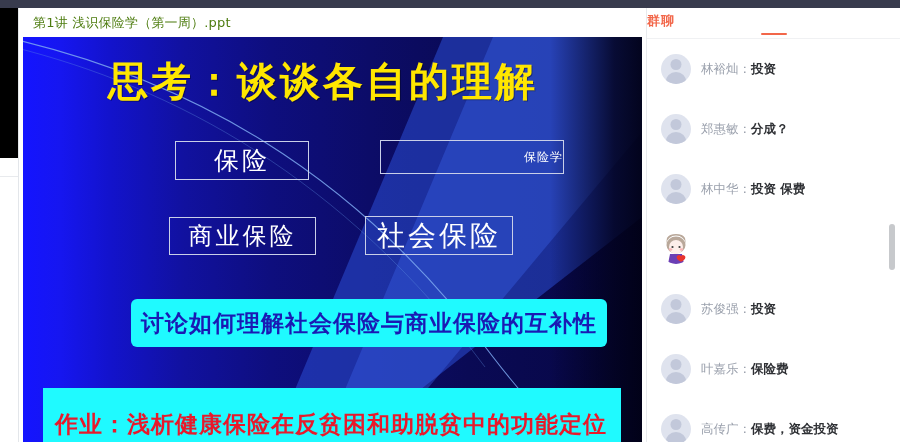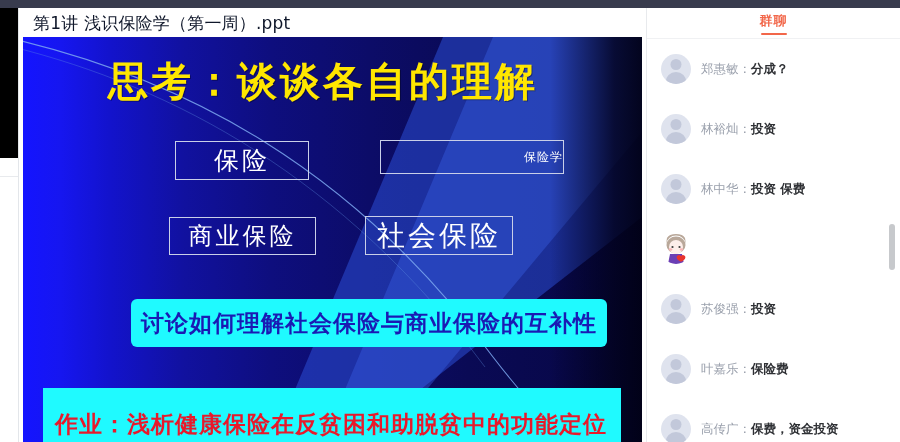--- a/index.html
+++ b/index.html
@@ -31,21 +31,21 @@
   }
 
   
   .viewer{
     position:absolute;left:18px;top:8px;width:627px;height:434px;
     background:#ffffff;
     border-left:1px solid #e3e6ea;
   }
   .doc-title{
     position:absolute;left:14px;top:6px;
-    font-size:17px;line-height:18px;color:#0f172a;
+    font-size:13px;line-height:18px;color:#4d7c0f;
     white-space:nowrap;letter-spacing:.2px;
   }
 
   
   .slide{
     position:absolute;left:4px;top:29px;width:619px;height:437px;
     overflow:hidden;
     background:
       linear-gradient(90deg,
         #1414ff 0%,
@@ -123,21 +123,21 @@
     position:absolute;left:646px;top:8px;width:254px;height:434px;
     background:#ffffff;border-left:1px solid #e8eaed;
     box-sizing:border-box;
   }
   .chat-tabs{
     position:relative;height:30px;
     border-bottom:1px solid #f0f1f3;
   }
   .chat-tab{
     position:absolute;left:0;right:0;top:4px;
-    text-align:center;font-size:13px;font-weight:700;color:#f2674a;
+    font-size:13px;font-weight:700;color:#f2674a;
     letter-spacing:1px;
   }
   .chat-tab-underline{
     position:absolute;left:50%;transform:translateX(-50%);
     bottom:3px;width:26px;height:2px;background:#f2674a;border-radius:1px;
   }
   .msg-list{position:absolute;left:0;top:31px;right:0;bottom:0;overflow:hidden;}
   .msg{
     position:relative;display:flex;align-items:center;
     height:60px;padding:0 18px 0 14px;box-sizing:border-box;
@@ -234,28 +234,28 @@
       </div>
       <div class="chat-tab-underline"></div>
     </div>
 
     <div class="msg-list" id="msg-list">
         <div class="msg">
           <div class="avatar">
             <span class="head"></span>
             <span class="body"></span>
           </div>
+          <div class="msg-text"><span class="who">林裕灿：</span><span class="body-txt">投资</span></div>
+        </div>
+        <div class="msg">
+          <div class="avatar">
+            <span class="head"></span>
+            <span class="body"></span>
+          </div>
           <div class="msg-text"><span class="who">郑惠敏：</span><span class="body-txt">分成？</span></div>
-        </div>
-        <div class="msg">
-          <div class="avatar">
-            <span class="head"></span>
-            <span class="body"></span>
-          </div>
-          <div class="msg-text"><span class="who">林裕灿：</span><span class="body-txt">投资</span></div>
         </div>
         <div class="msg">
           <div class="avatar">
             <span class="head"></span>
             <span class="body"></span>
           </div>
           <div class="msg-text"><span class="who">林中华：</span><span class="body-txt">投资 保费</span></div>
         </div>
         <div class="msg">
           <div class="avatar custom"><svg viewBox="0 0 30 30" width="30" height="30">

